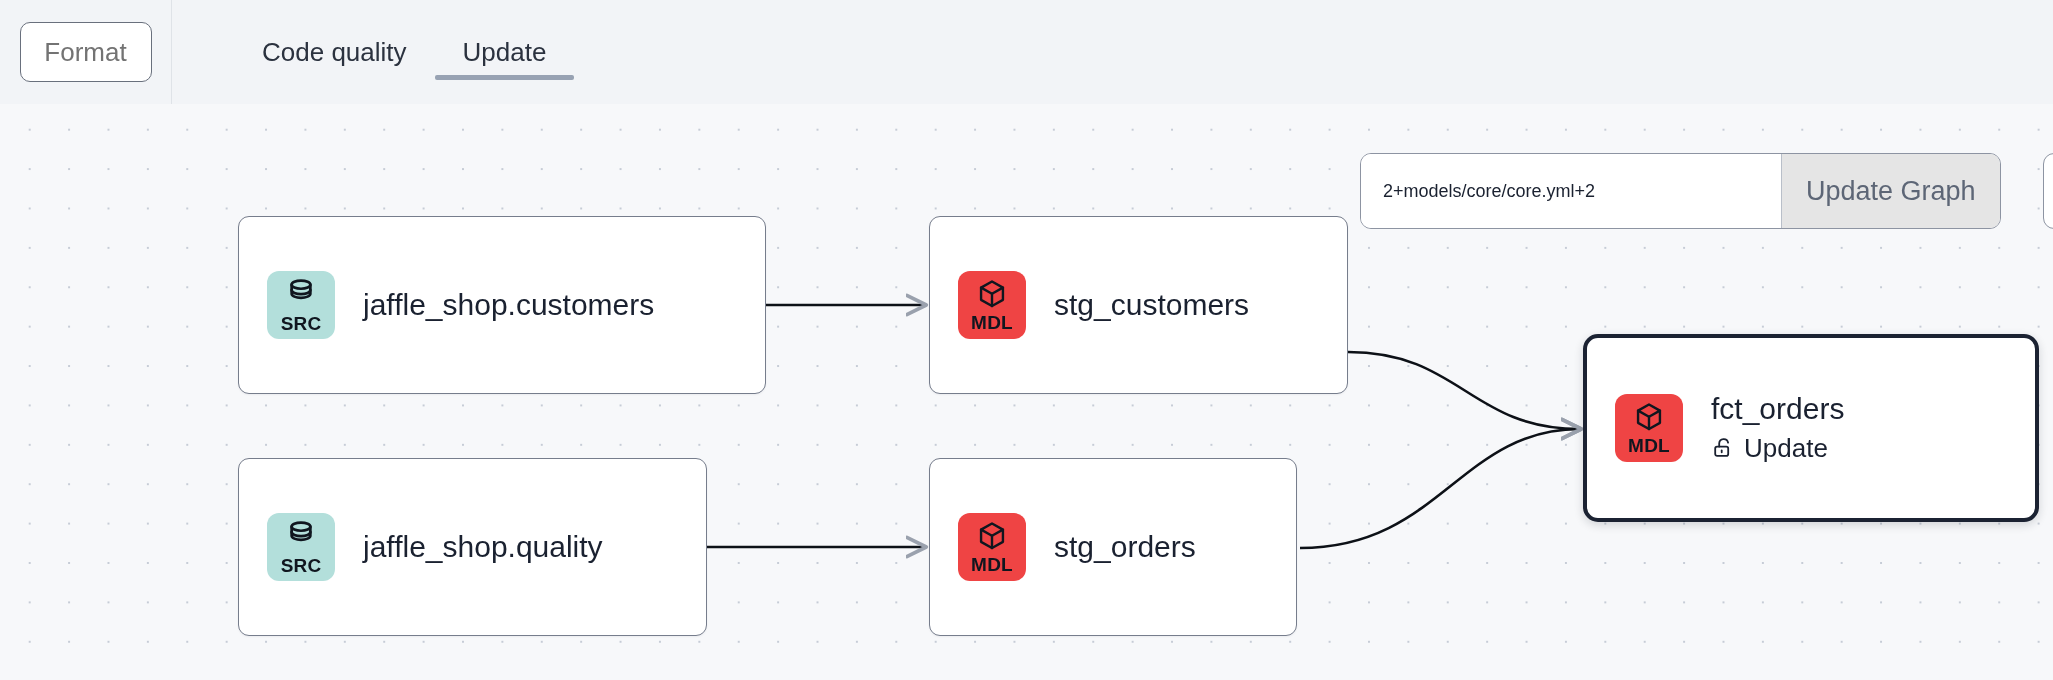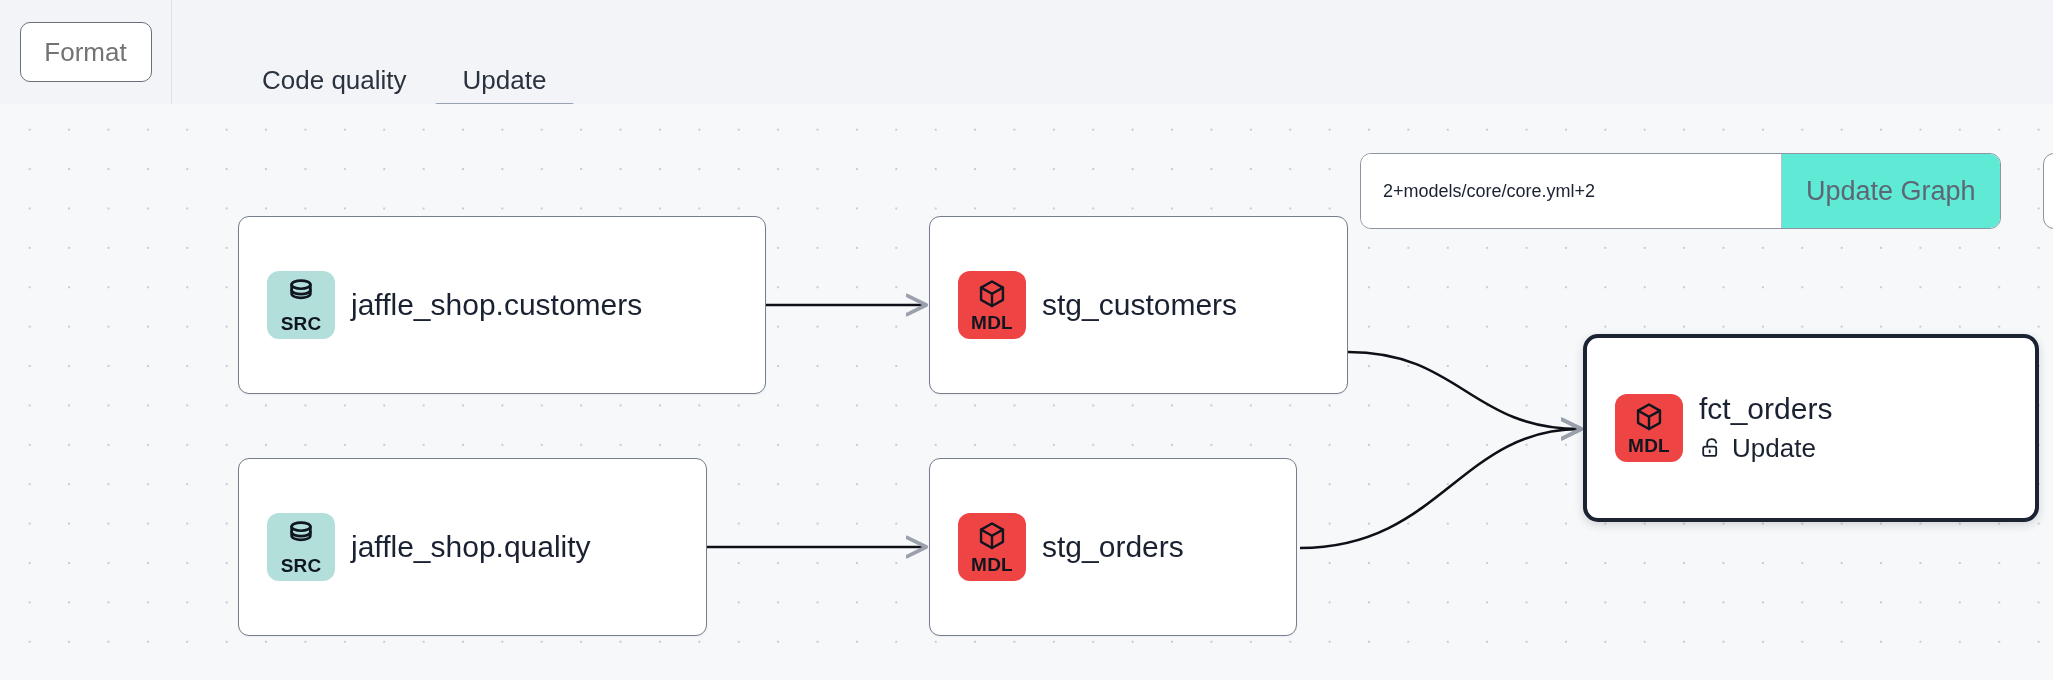--- a/index.html
+++ b/index.html
@@ -41,21 +41,20 @@
     display: flex;
     align-items: center;
     justify-content: center;
     cursor: pointer;
   }
   .tabs {
     display: flex;
     align-items: flex-end;
     height: 104px;
     padding-left: 62px;
-    margin-top: 28px;
   }
   .tab {
     position: relative;
     height: 104px;
     padding: 0 28px;
     display: flex;
     align-items: center;
     font-size: 26px;
     color: #2b323f;
     cursor: pointer;
@@ -125,21 +124,21 @@
   .badge svg { display: block; }
   .badge .badge-text {
     font-size: 19px;
     font-weight: 600;
     color: #10161f;
     line-height: 1;
     margin-top: 3px;
     letter-spacing: 0.2px;
   }
   .node-body {
-    margin-left: 16px;
+    margin-left: 28px;
     display: flex;
     flex-direction: column;
     justify-content: flex-start;
   }
   .node-title {
     font-size: 30px;
     color: #1a2130;
     line-height: 1.15;
     white-space: nowrap;
   }
@@ -172,21 +171,21 @@
     border: none;
     outline: none;
     background: #ffffff;
     font-family: "Liberation Sans", sans-serif;
     font-size: 18px;
     color: #1a2130;
     padding: 0 22px;
   }
   .selector-btn {
     border-left: 1.6px solid #b9bfc9;
-    background: #5eead4;
+    background: #e5e5e5;
     color: #5d6piece;
     color: #5d6676;
     font-size: 27px;
     padding: 0 24px;
     display: flex;
     align-items: center;
     cursor: pointer;
     white-space: nowrap;
   }
   .side-control {

